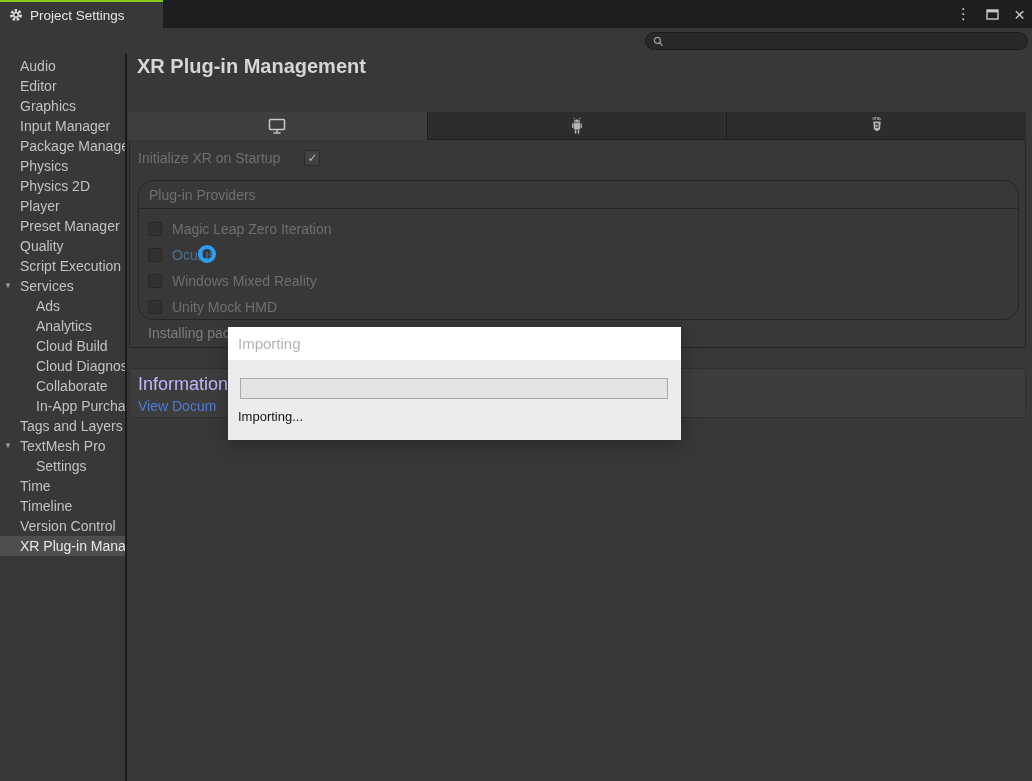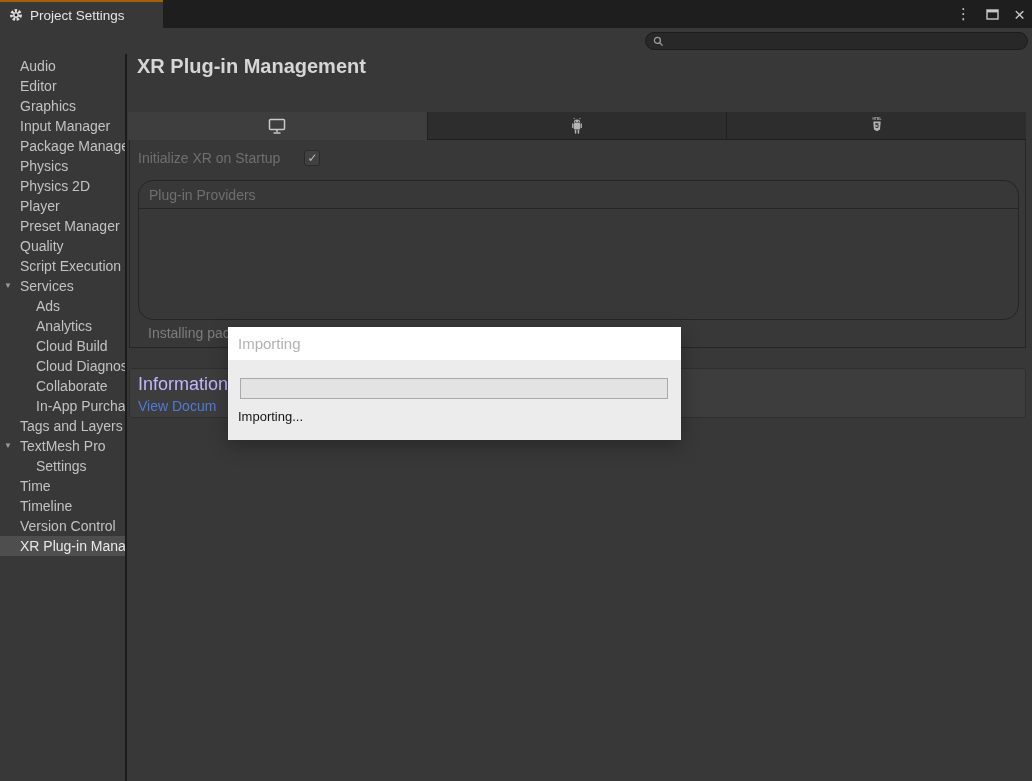--- a/index.html
+++ b/index.html
@@ -7,21 +7,21 @@
   body {
     position:relative; overflow:hidden;
     background:#383838;
     font-family:"Liberation Sans","DejaVu Sans",sans-serif;
     -webkit-font-smoothing:antialiased;
   }
   
   .titlebar { position:absolute; left:0; top:0; width:1032px; height:28px; background:#1e1e1e; z-index:5; }
   .doc-tab {
     position:absolute; left:0; top:0; width:163px; height:28px;
-    background:#383838; border-top:2px solid #a16207;
+    background:#383838; border-top:2px solid #84cc16;
     display:flex; align-items:center; gap:7px; padding-left:9px;
     color:#e4e4e4; font-size:13.5px;
   }
   .win-controls { position:absolute; right:7px; top:0; height:28px; display:flex; align-items:center; gap:15px; color:#c9c9c9; }
   .wc-kebab { font-size:15px; cursor:default; }
   .wc-close { font-size:19px; line-height:1; cursor:default; }
   
   .toolbar { position:absolute; left:0; top:28px; width:1032px; height:26px; background:#383838; }
   .searchbox {
     position:absolute; left:645px; top:4px; width:383px; height:18px;
@@ -261,20 +261,39 @@
 
 <div class="content-box">
   <div class="init-row">
     <span class="init-label">Initialize XR on Startup</span>
     <span class="checkbox">
       <span>✓</span>
     </span>
   </div>
   <div class="providers-box">
     <div class="providers-header">Plug-in Providers</div>
+    <div class="providers-list" id="providers-list">
+        <div class="prov-row">
+    <span class="prov-check"></span>
+    <span class="prov-label">Magic Leap Zero Iteration</span>
+  </div>
+        <div class="prov-row linkish">
+    <span class="prov-check"></span>
+    <span class="prov-label">Oculus</span>
+  <div class="spinner"></div>
+        </div>
+        <div class="prov-row">
+    <span class="prov-check"></span>
+    <span class="prov-label">Windows Mixed Reality</span>
+  </div>
+        <div class="prov-row">
+    <span class="prov-check"></span>
+    <span class="prov-label">Unity Mock HMD</span>
+  </div>
+      </div>
   </div>
   <div class="installing">Installing pac</div>
 </div>
 
 <div class="info-box">
   <div class="info-text">Information a</div>
   <div class="info-link">View Docum</div>
 </div>
 
 <div class="dialog">

